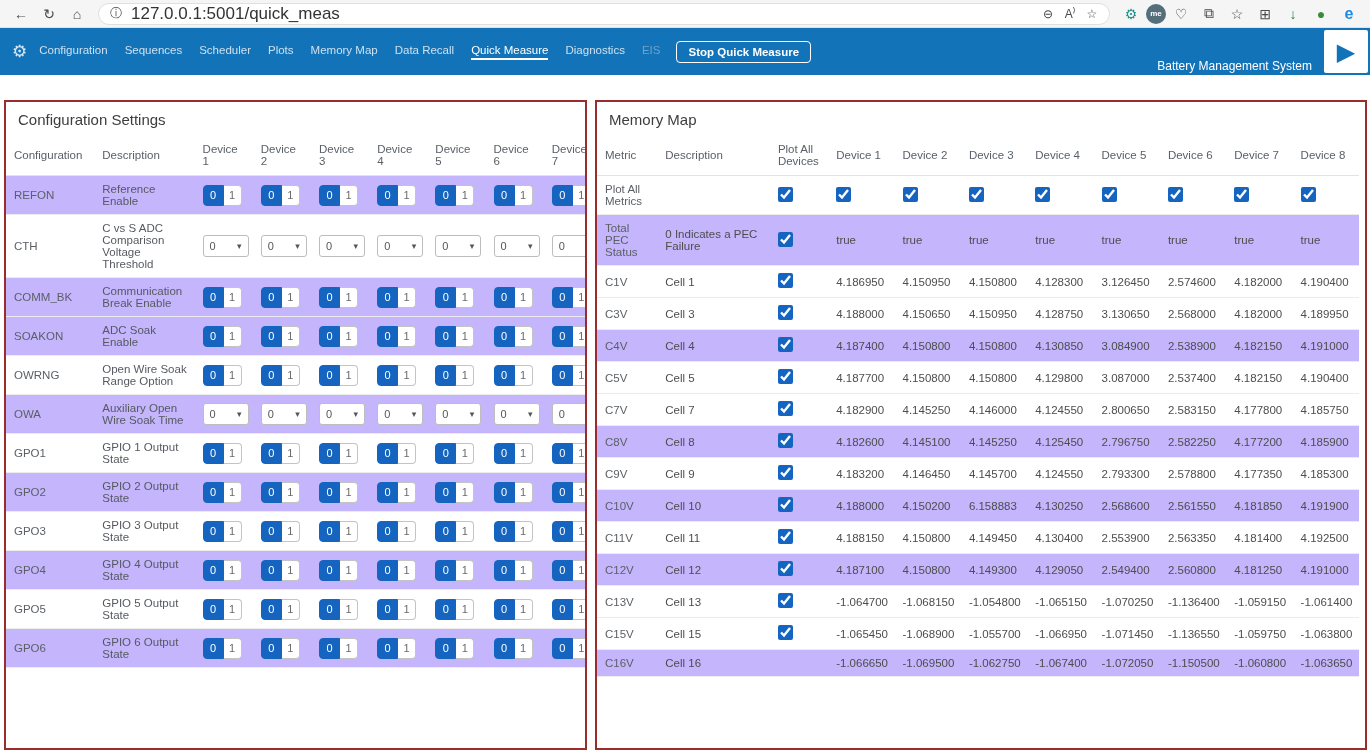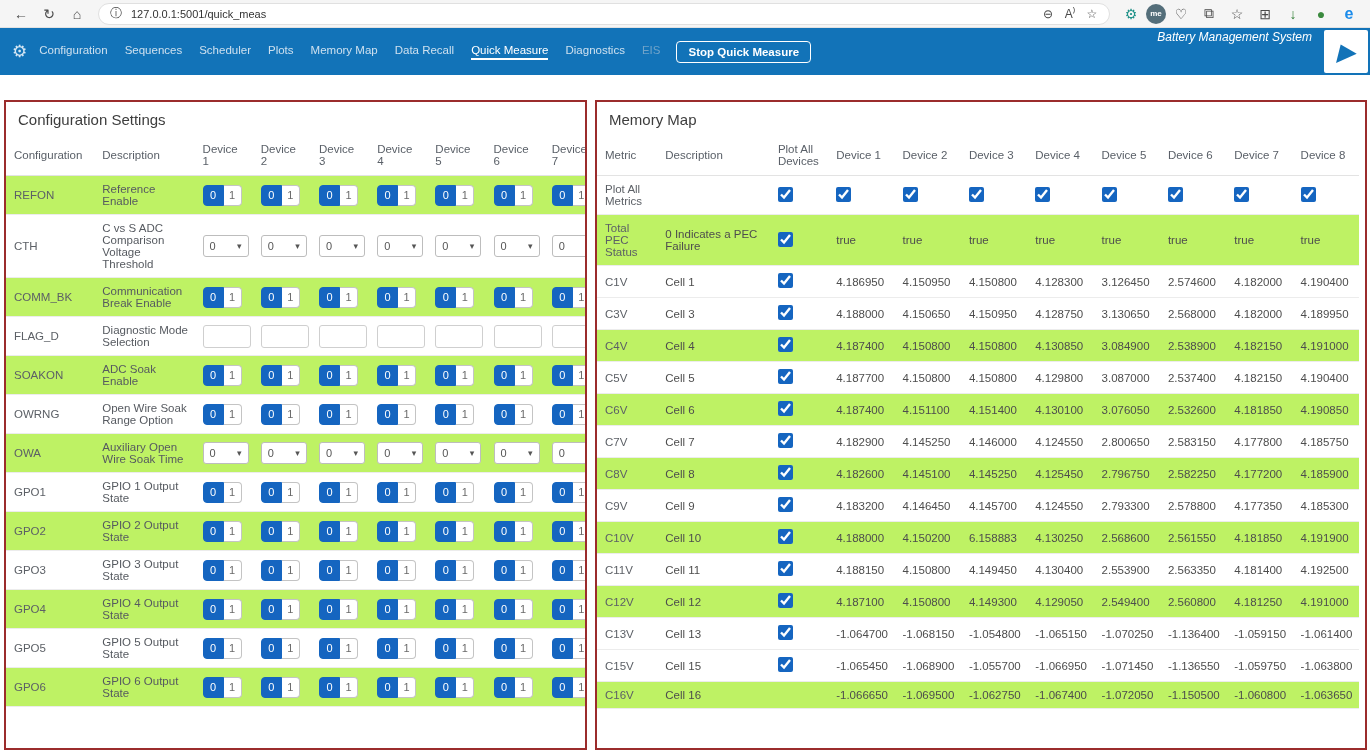--- a/index.html
+++ b/index.html
@@ -7,59 +7,59 @@
     font-family:"Liberation Sans", sans-serif; }
 
   
   .browser-bar { height:28px; background:#f5f5f5; border-bottom:1px solid #e2e2e2;
     display:flex; align-items:center; padding:0 8px; gap:2px; }
   .b-icon { width:26px; height:24px; display:inline-flex; align-items:center; justify-content:center;
     color:#4a4a4a; font-size:14px; border-radius:4px; cursor:pointer; flex:0 0 auto; }
   .b-icon.small { width:22px; font-size:12px; }
   .address-bar { flex:1 1 auto; height:22px; background:#fff; border:1px solid #e0e0e0;
     border-radius:12px; display:flex; align-items:center; padding:0 6px; margin:0 6px; min-width:0; }
-  .url-text { flex:1 1 auto; font-size:11px; color:#333; padding-left:4px; white-space:nowrap;
+  .url-text { flex:1 1 auto; font-size:17px; color:#333; padding-left:4px; white-space:nowrap;
     overflow:hidden; }
   .addr-right { display:flex; align-items:center; }
   .icon-cluster { display:flex; align-items:center; gap:2px; }
   .b-icon.avatar { width:20px; height:20px; border-radius:50%; background:#546e7a; color:#fff;
     font-size:8px; font-weight:bold; }
   .b-icon.edge-e { color:#1b8ceb; font-weight:bold; font-size:16px; }
 
   
   .navbar { height:47px; background:#1273b8; display:flex; align-items:center;
     padding-left:12px; position:relative; }
   .nav-gear { color:#d6e7f4; font-size:17px; margin-right:12px; cursor:pointer; }
   .nav-items { display:flex; align-items:center; gap:17px; }
   .nav-item { color:#cde0ef; font-size:11.5px; cursor:pointer; padding-bottom:2px;
     border-bottom:2px solid transparent; white-space:nowrap; }
   .nav-item.active { color:#fff; font-weight:normal; border-bottom-color:#fff; }
   .nav-item.disabled { color:#6fa3c9; }
   .stop-btn { margin-left:16px; background:transparent; border:1px solid #fff; color:#fff;
     font-weight:bold; font-size:11.5px; padding:4px 11px; border-radius:4px; cursor:pointer;
     font-family:"Liberation Sans", sans-serif; white-space:nowrap; }
-  .nav-right { margin-left:auto; display:flex; align-items:flex-start; gap:12px;font-style:italic; }
+  .nav-right { margin-left:auto; display:flex; align-items:flex-end; gap:12px; }
   .brand { color:#fff; font-size:12px; white-space:nowrap; }
   .play-box { width:44px; height:43px; background:#fff; border-radius:2px; margin-right:2px;
     display:flex; align-items:center; justify-content:center; cursor:pointer; }
   .play-icon { color:#1273b8; font-size:24px; line-height:1; }
 
   
   .content { display:flex; gap:8px; padding:25px 3px 0 4px; }
   .panel { border:2px solid #9b2c2c; background:#fff; height:650px; overflow:hidden; }
   .panel-left  { width:583px; }
   .panel-right { width:772px; }
   .panel-title { font-size:15px; color:#3d3d3d; padding:9px 12px 7px; }
 
   table { border-collapse:collapse; table-layout:fixed; }
   th { text-align:left; font-weight:400; color:#5a6068; font-size:11.5px;
     padding:8px 6px 8px 8px; vertical-align:middle; border-bottom:1px solid #e3e3e3; }
   td { font-size:11.5px; color:#4d4d4d; padding:7px 4px 7px 8px; vertical-align:middle;
     border-bottom:1px solid #ececec; }
-  tr.stripe { background:#bef264; }
+  tr.stripe { background:#c4b5fd; }
 
   .cfg-table { width:596px; }
   .cfg-table th:nth-child(1){ width:88px; }
   .cfg-table th:nth-child(2){ width:100px; }
   .cfg-table th.dev-col { width:58px; }
   .cfg-table th.wrap { word-spacing:100px; }
   .cfg-name { color:#5c6066; }
   .cfg-desc { color:#565a60; }
 
   .mem-table { width:762px; }
@@ -245,31 +245,20 @@
               </span></td>
             <td class="ctl-cell"><span class="toggle">
                 <span class="t0">0</span>
                 <span class="t1">1</span>
               </span></td>
             <td class="ctl-cell"><span class="toggle">
                 <span class="t0">0</span>
                 <span class="t1">1</span>
               </span></td>
           </tr>
-          <tr>
-            <td class="cfg-name">FLAG_D</td>
-            <td class="cfg-desc">Diagnostic Mode Selection</td>
-            <td class="ctl-cell"><input class="mini-input" type="text" style=""></td>
-            <td class="ctl-cell"><input class="mini-input" type="text" style=""></td>
-            <td class="ctl-cell"><input class="mini-input" type="text" style=""></td>
-            <td class="ctl-cell"><input class="mini-input" type="text" style=""></td>
-            <td class="ctl-cell"><input class="mini-input" type="text" style=""></td>
-            <td class="ctl-cell"><input class="mini-input" type="text" style=""></td>
-            <td class="ctl-cell"><input class="mini-input" type="text" style=""></td>
-          </tr>
           <tr class="stripe">
             <td class="cfg-name">SOAKON</td>
             <td class="cfg-desc">ADC Soak Enable</td>
             <td class="ctl-cell"><span class="toggle">
                 <span class="t0">0</span>
                 <span class="t1">1</span>
               </span></td>
             <td class="ctl-cell"><span class="toggle">
                 <span class="t0">0</span>
                 <span class="t1">1</span>
@@ -645,33 +634,20 @@
             <td class="cb-cell"><input type="checkbox" checked="" style=""></td>
             <td class="m-val">4.187700</td>
             <td class="m-val">4.150800</td>
             <td class="m-val">4.150800</td>
             <td class="m-val">4.129800</td>
             <td class="m-val">3.087000</td>
             <td class="m-val">2.537400</td>
             <td class="m-val">4.182150</td>
             <td class="m-val">4.190400</td>
           </tr>
-          <tr class="stripe">
-            <td class="m-name">C6V</td>
-            <td class="m-desc">Cell 6</td>
-            <td class="cb-cell"><input type="checkbox" checked="" style=""></td>
-            <td class="m-val">4.187400</td>
-            <td class="m-val">4.151100</td>
-            <td class="m-val">4.151400</td>
-            <td class="m-val">4.130100</td>
-            <td class="m-val">3.076050</td>
-            <td class="m-val">2.532600</td>
-            <td class="m-val">4.181850</td>
-            <td class="m-val">4.190850</td>
-          </tr>
           <tr>
             <td class="m-name">C7V</td>
             <td class="m-desc">Cell 7</td>
             <td class="cb-cell"><input type="checkbox" checked="" style=""></td>
             <td class="m-val">4.182900</td>
             <td class="m-val">4.145250</td>
             <td class="m-val">4.146000</td>
             <td class="m-val">4.124550</td>
             <td class="m-val">2.800650</td>
             <td class="m-val">2.583150</td>

